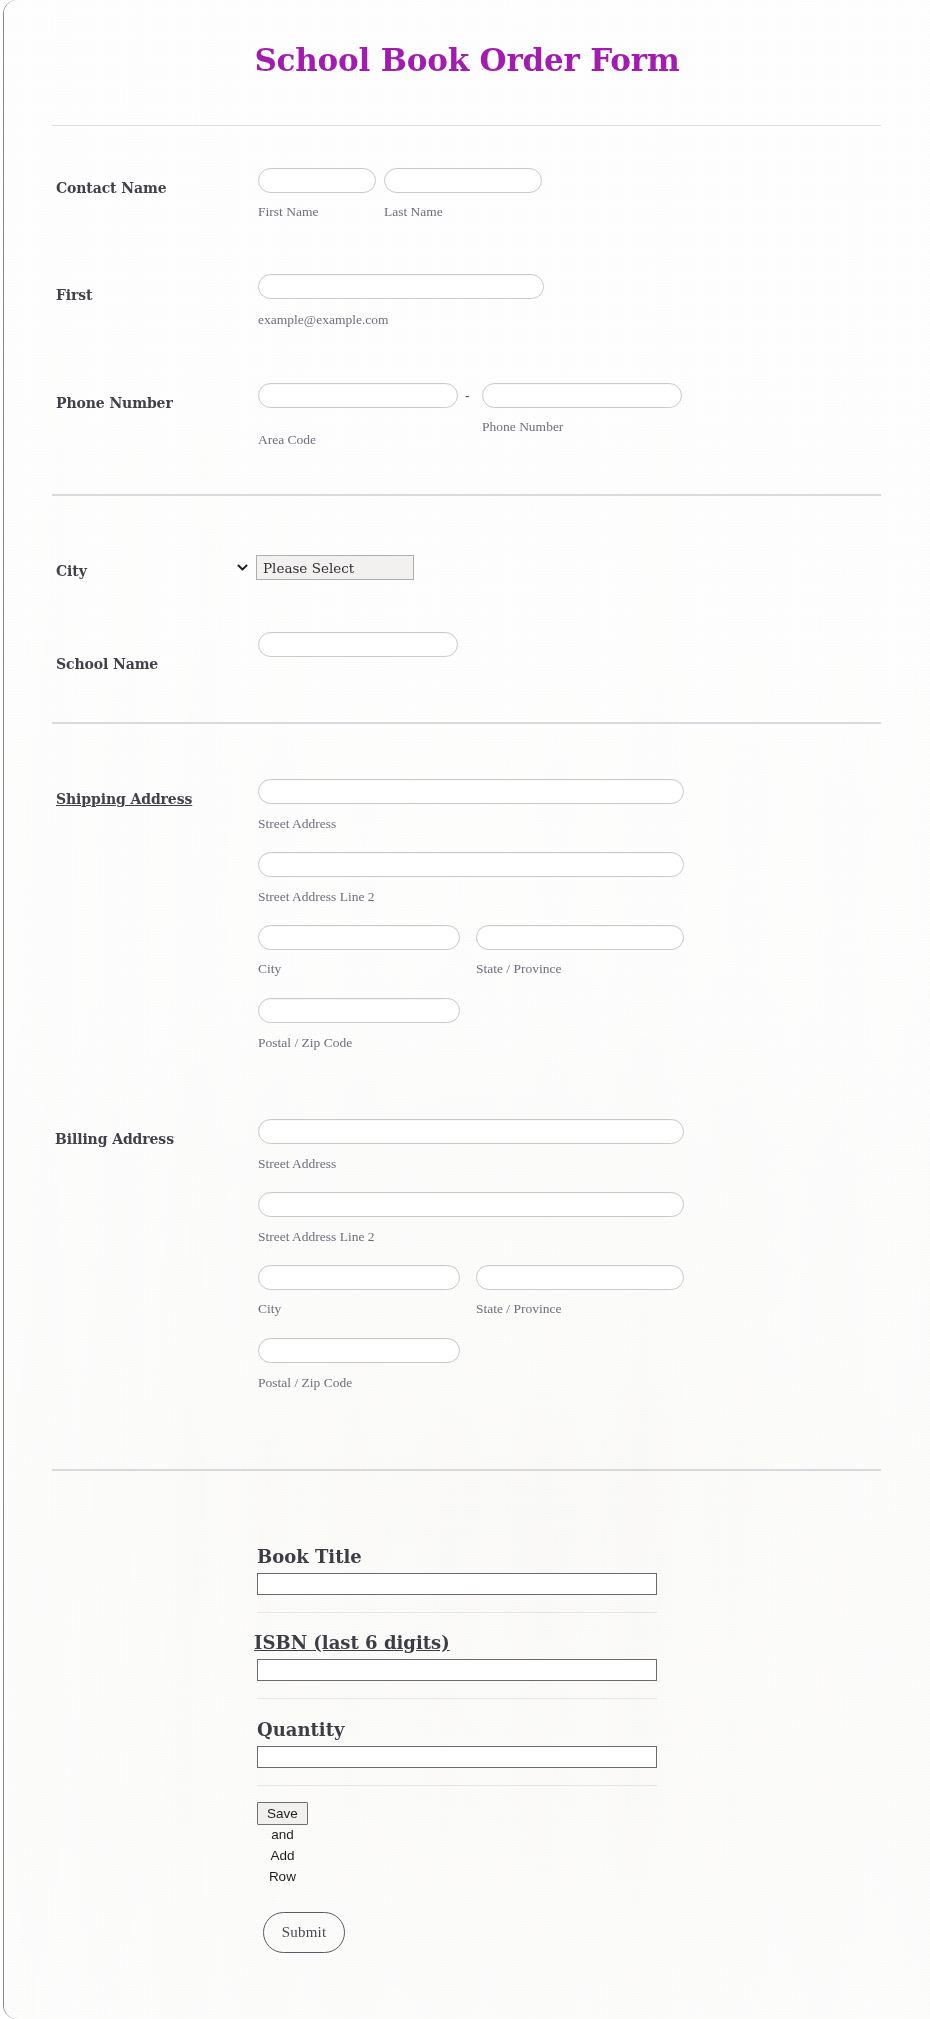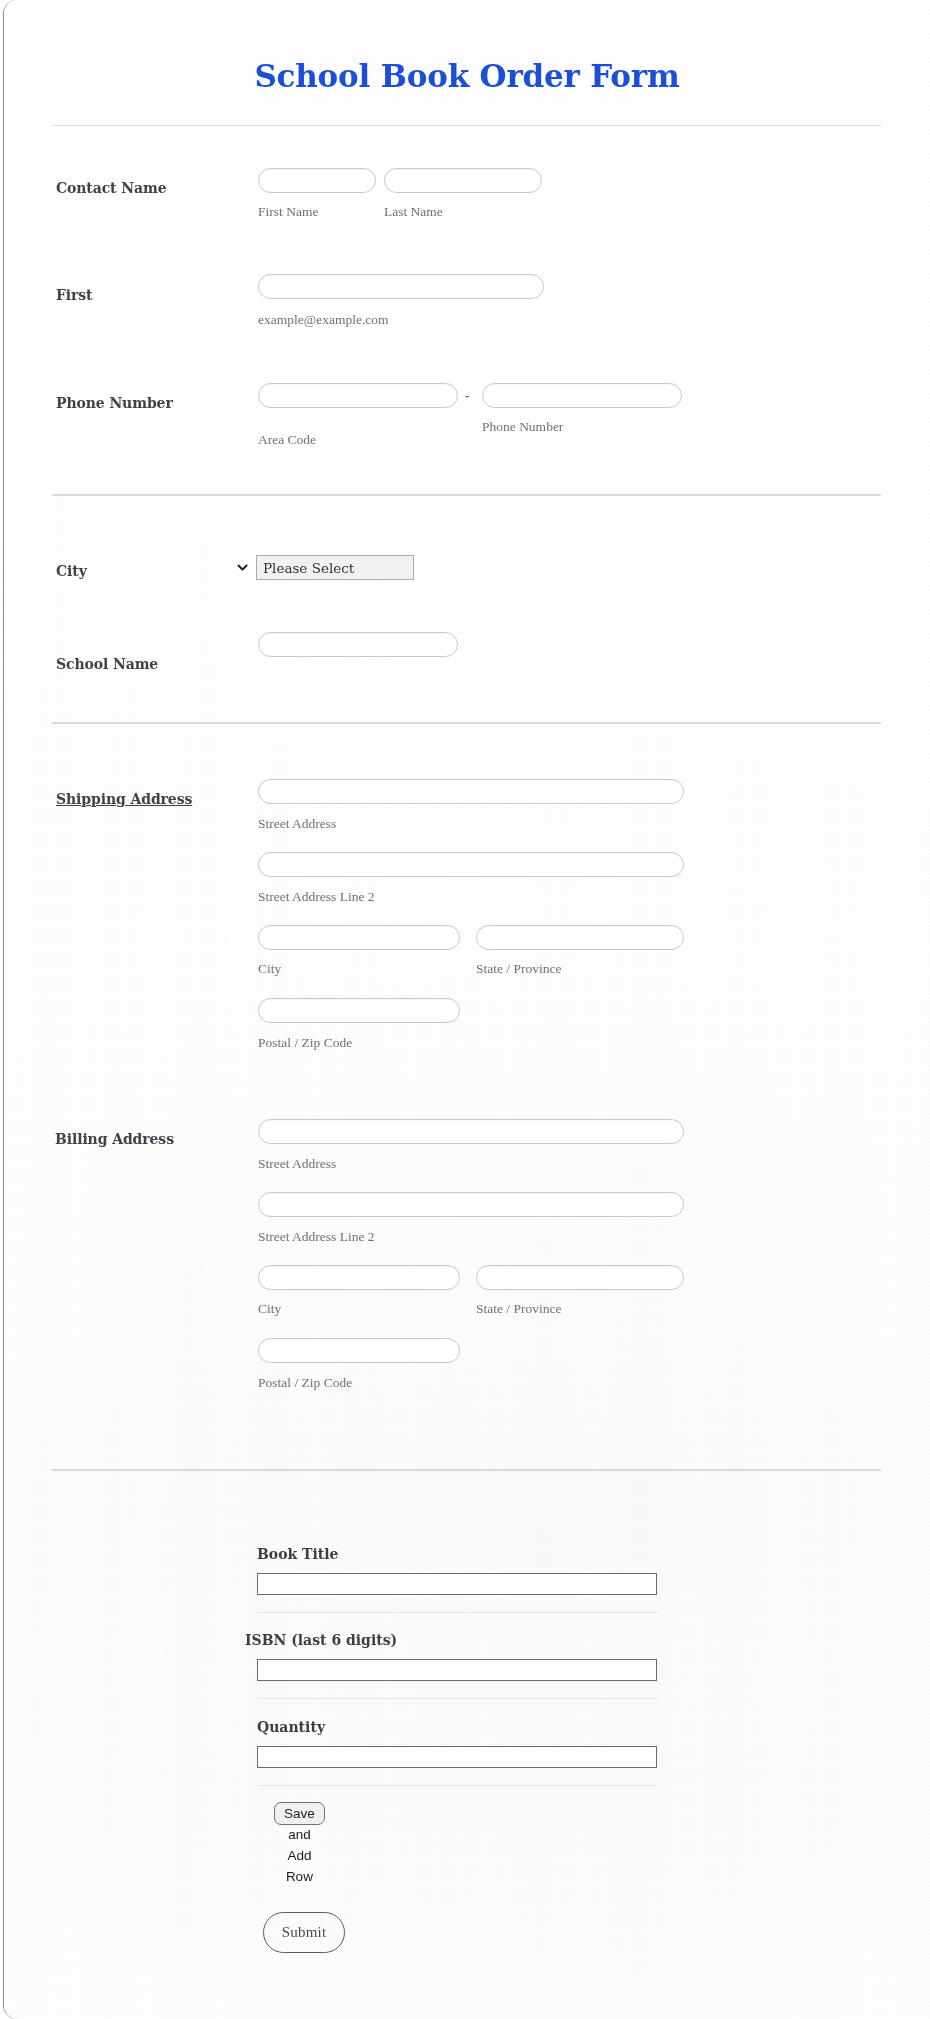--- a/index.html
+++ b/index.html
@@ -119,24 +119,23 @@
   .form-title {
     position: absolute;
     left: 0;
     top: 40px;
     width: 926px;
     text-align: center;
     font-family: "DejaVu Serif", "Liberation Serif", serif;
     font-weight: bold;
     font-size: 31px;
     letter-spacing: -0.2px;
-    color: #1d4ed8;
+    color: #a21caf;
     line-height: 40px;
     text-shadow: 0 1px 0 rgba(255,255,255,.65);
-    margin-top: 16px;
   }
 
   .divider {
     position: absolute;
     left: 48px;
     width: 829px;
     height: 1px;
     background: rgba(150,152,160,.30);
   }
   .divider.thick {
@@ -214,21 +213,21 @@
     pointer-events: none;
     width: 13px;
     height: 13px;
   }
 
   
   .sq-label {
     position: absolute;
     font-family: "DejaVu Serif", "Liberation Serif", serif;
     font-weight: bold;
-    font-size: 14px;
+    font-size: 18px;
     color: #3d3d46;
     white-space: nowrap;
   }
   .sq-input {
     position: absolute;
     box-sizing: border-box;
     height: 22px;
     background: #ffffff;
     border: 1px solid #6f6a6a;
     border-radius: 0;
@@ -371,28 +370,28 @@
         <div class="sub-label" style="left:254px; top:1375px;">Postal / Zip Code</div>
       </div>
 
       <div class="divider thick" style="top:1469px;"></div>
 
       <div class="row">
         <div class="sq-label" style="left:253px; top:1546px;">Book Title</div>
         <input class="sq-input" style="left: 253px; top: 1573px; width: 400px;">
         <div class="sq-divider" style="left:253px; top:1612px; width:400px;"></div>
 
-        <div class="sq-label" style="left:241px; top:1632px;">ISBN (last 6 digits)</div>
+        <div class="sq-label" style="left:250px; top:1632px;text-decoration:underline;">ISBN (last 6 digits)</div>
         <input class="sq-input" style="left: 253px; top: 1659px; width: 400px;">
         <div class="sq-divider" style="left:253px; top:1698px; width:400px;"></div>
 
         <div class="sq-label" style="left:253px; top:1719px;">Quantity</div>
         <input class="sq-input" style="left: 253px; top: 1746px; width: 400px;">
         <div class="sq-divider" style="left:253px; top:1785px; width:400px;"></div>
 
-        <button class="save-row-btn" style="left:270px; top:1802px;border-radius:7px;">Save and Add Row</button>
+        <button class="save-row-btn" style="left:253px; top:1802px;">Save and Add Row</button>
       </div>
 
       <button class="submit-btn" style="left:259px; top:1912px;">Submit</button>
 
     </div>
   </div>
 </div>
 
 </body></html>

